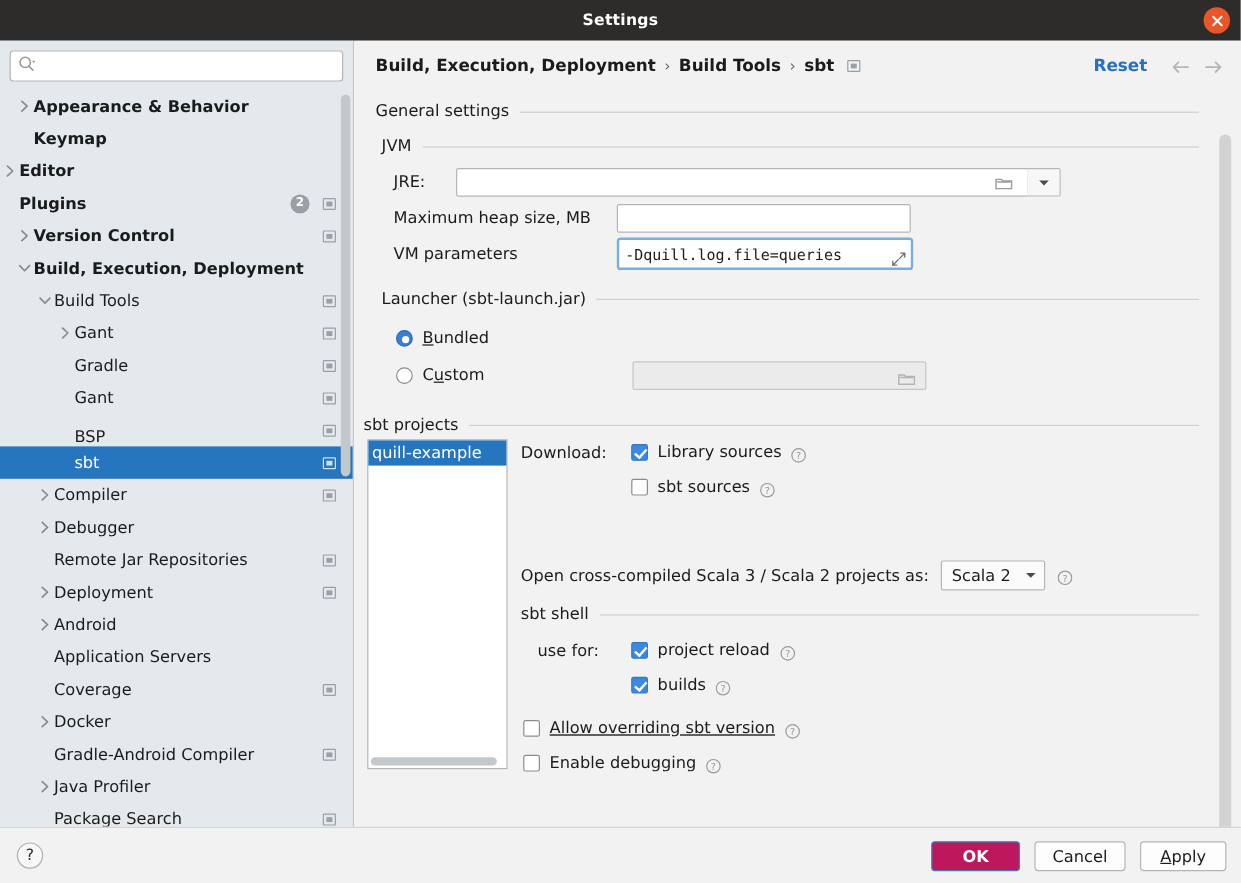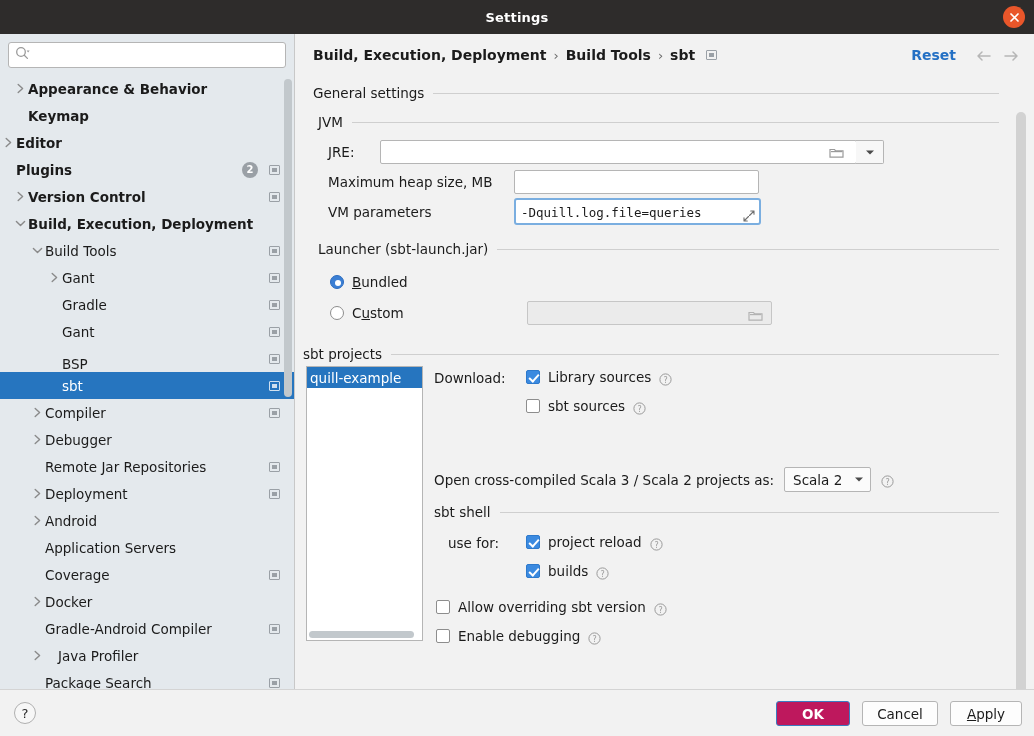--- a/index.html
+++ b/index.html
@@ -393,21 +393,21 @@
               <path d="M2.2 1.4 L6.6 5.5 L2.2 9.6" fill="none" stroke="#8a8a8a" stroke-width="1.4" stroke-linecap="round" stroke-linejoin="round"></path>
             </svg>
           </span>
           <span class="tree-label">Docker</span>
         </div>
         <div class="tree-row" style="padding-left: 29px;">
           <span class="arrow hidden"></span>
           <span class="tree-label">Gradle-Android Compiler</span>
           <span class="stub"></span>
         </div>
-        <div class="tree-row" style="padding-left: 29px; gap: 13px;">
+        <div class="tree-row" style="padding-left: 29px;">
           <span class="arrow">
             <svg width="9" height="11" viewBox="0 0 9 11">
               <path d="M2.2 1.4 L6.6 5.5 L2.2 9.6" fill="none" stroke="#8a8a8a" stroke-width="1.4" stroke-linecap="round" stroke-linejoin="round"></path>
             </svg>
           </span>
           <span class="tree-label">Java Profiler</span>
         </div>
         <div class="tree-row" style="padding-left: 29px;">
           <span class="arrow hidden"></span>
           <span class="tree-label">Package Search</span>
@@ -577,21 +577,21 @@
         <span class="cb on"></span>
         <span class="lbl">builds</span>
         <span class="help-i">
           <svg width="13" height="13" viewBox="0 0 13 13">
             <circle cx="6.5" cy="6.5" r="5.6" fill="none" stroke="#9a9a9a" stroke-width="1"></circle>
             <text x="6.5" y="9.6" font-size="8" fill="#9a9a9a" text-anchor="middle" font-family="DejaVu Sans">?</text>
           </svg>
         </span>
       </div>
 
-      <div style="position:absolute; left:140px; top:523px; display:flex; align-items:center; gap:8px;">
+      <div style="position:absolute; left:140px; top:523px; display:flex; align-items:center; gap:8px;text-decoration:underline;">
         <span class="cb"></span>
         <span class="lbl">Allow overriding sbt version</span>
         <span class="help-i">
           <svg width="13" height="13" viewBox="0 0 13 13">
             <circle cx="6.5" cy="6.5" r="5.6" fill="none" stroke="#9a9a9a" stroke-width="1"></circle>
             <text x="6.5" y="9.6" font-size="8" fill="#9a9a9a" text-anchor="middle" font-family="DejaVu Sans">?</text>
           </svg>
         </span>
       </div>
 

